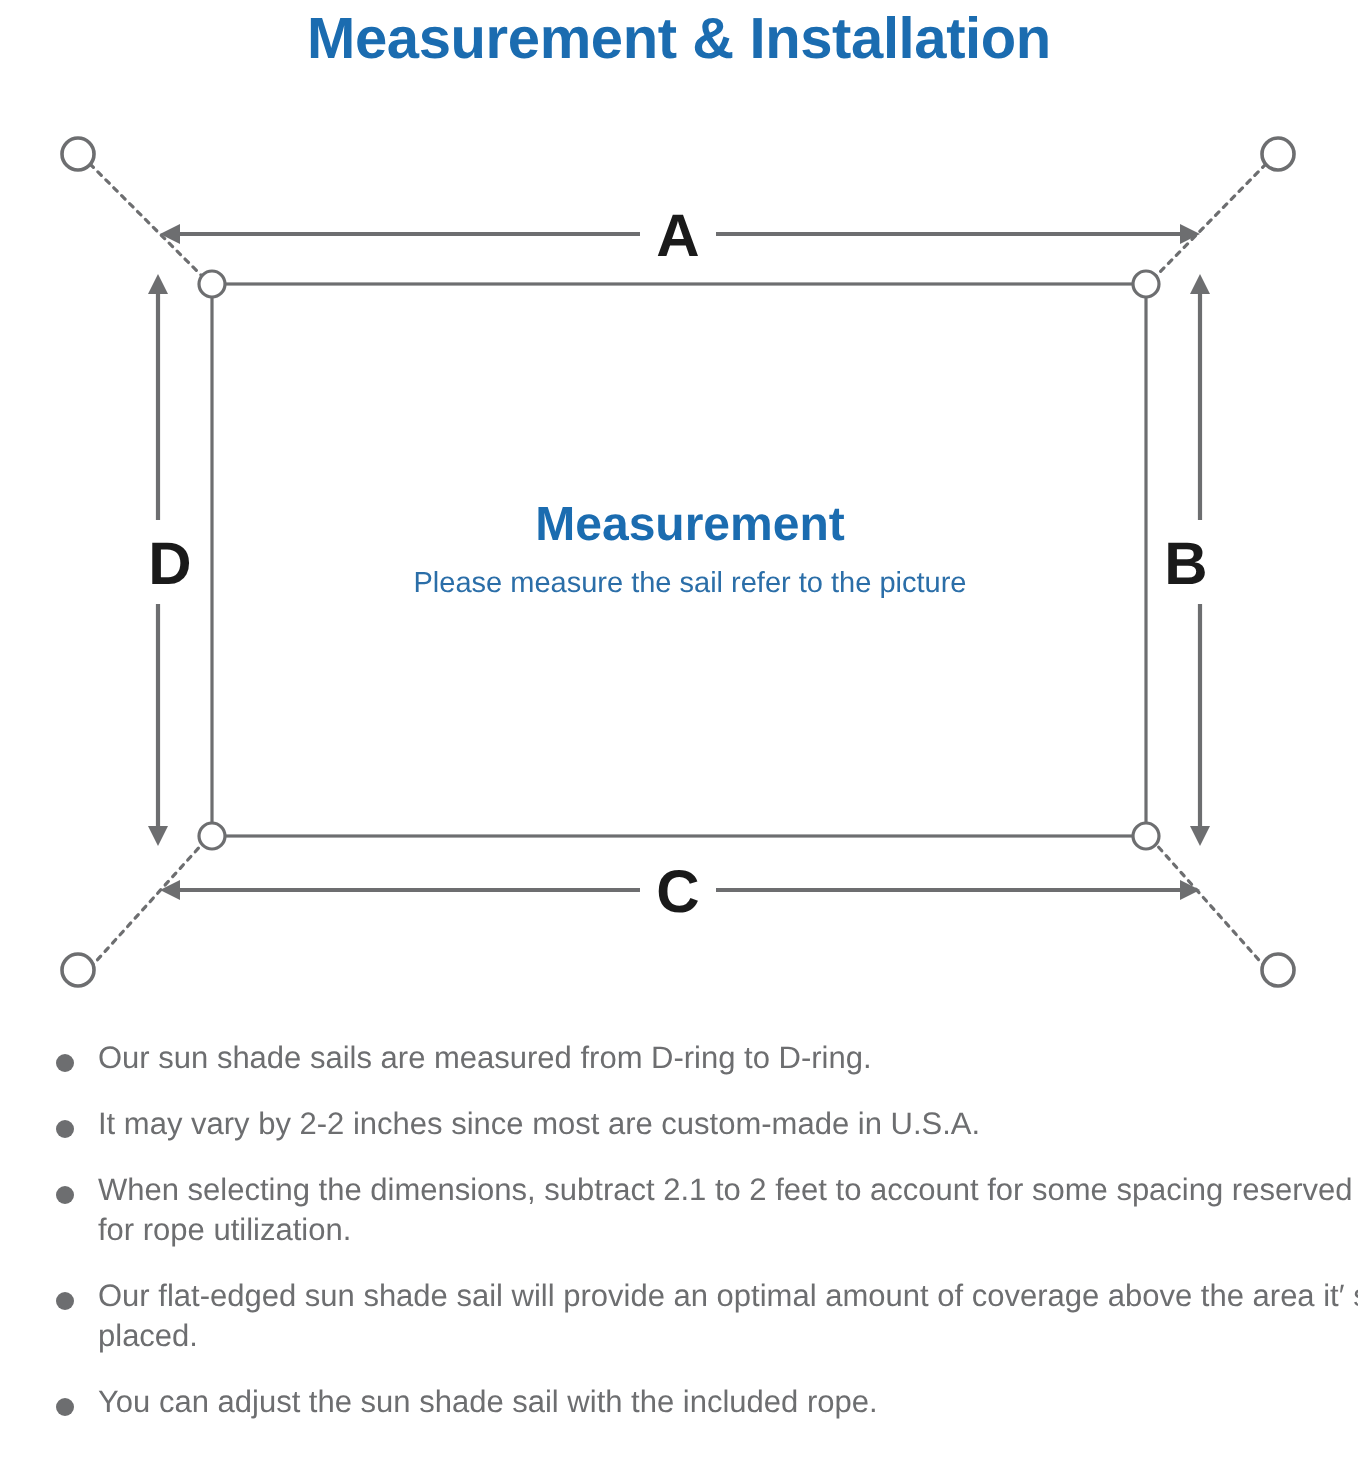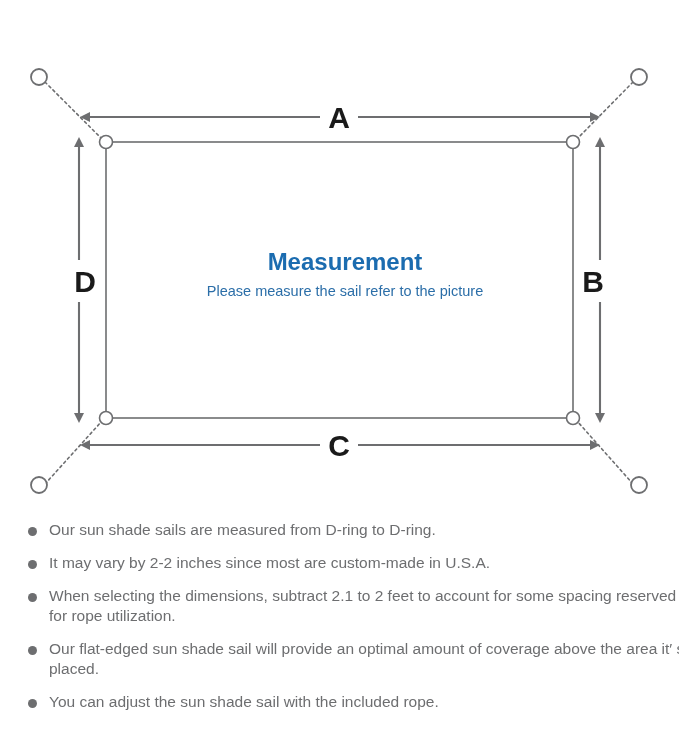--- a/index.html
+++ b/index.html
@@ -87,20 +87,21 @@
     line-height: 20px;
     color: #6d6e70;
     font-family: "Liberation Sans", sans-serif;
   }
 </style>
 </head>
 <body>
 
 <div id="page">
 
+  <div id="title">Measurement &amp; Installation</div>
 
   <svg id="diagram" viewBox="0 0 679 470" width="679" height="470">
     <defs>
       <marker id="arrowL" markerWidth="12" markerHeight="12" refX="10" refY="5" orient="auto" markerUnits="userSpaceOnUse">
         <path d="M10,0 L10,10 L0,5 Z" fill="#6d6e70"></path>
       </marker>
       <marker id="arrowR" markerWidth="12" markerHeight="12" refX="2" refY="5" orient="auto" markerUnits="userSpaceOnUse">
         <path d="M2,0 L2,10 L12,5 Z" fill="#6d6e70"></path>
       </marker>
     </defs>

